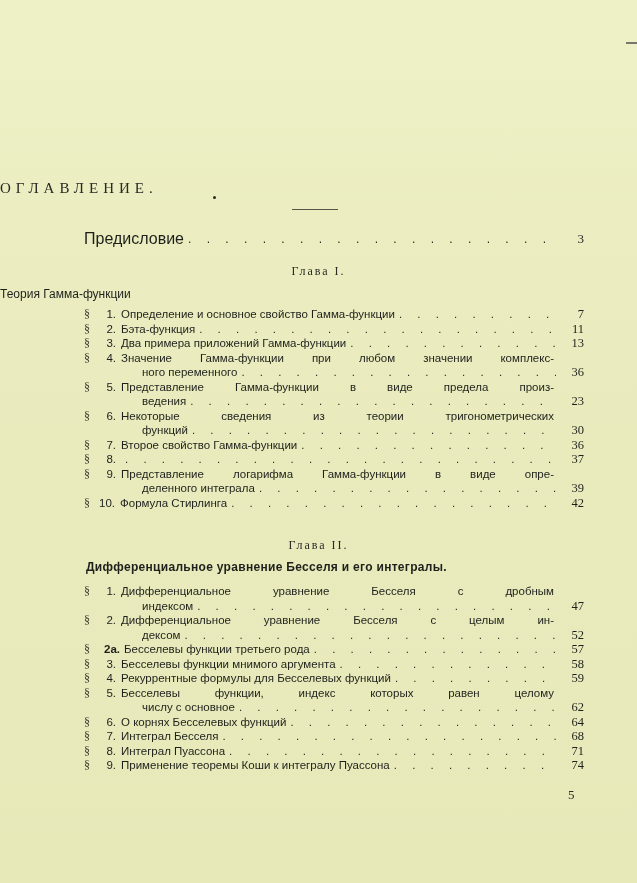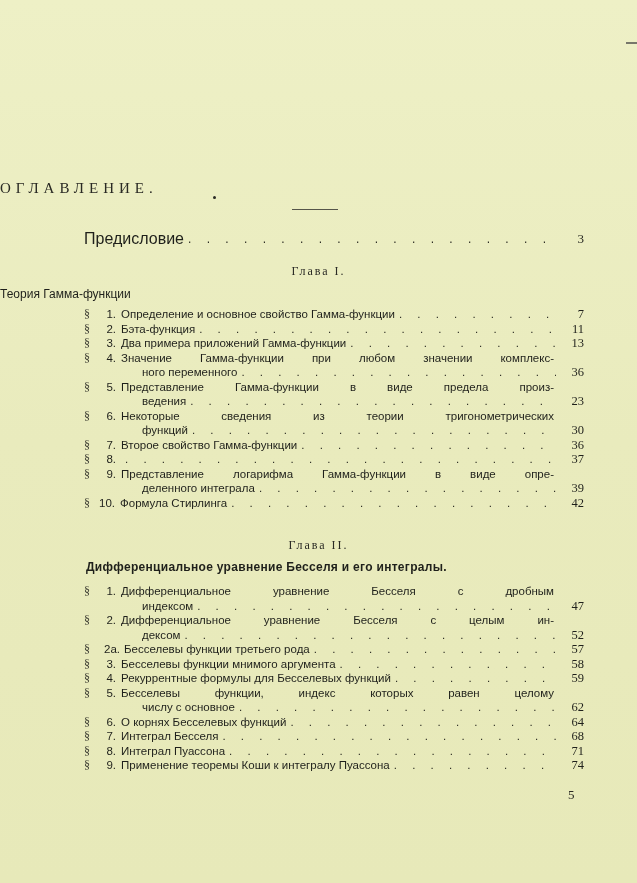--- a/index.html
+++ b/index.html
@@ -278,21 +278,21 @@
       <span class="text justify">Дифференциальное уравнение Бесселя с целым ин-</span>
     </div>
     <div class="row cont">
       <span class="text">дексом</span>
       <span class="dots">. . . . . . . . . . . . . . . . . . . . . . . . . . . . . . . . . . . . . . . . . . . . . . . . . . . . . . .</span>
       <span class="num">52</span>
     </div>
 
     <div class="row">
       <span class="sec">§</span>
-      <span class="no" style="width:22px;margin-right:4px;">2а.</span>
+      <span class="no" style="width:22px;margin-right:4px;font-weight:bold;">2а.</span>
       <span class="text">Бесселевы функции третьего рода</span>
       <span class="dots">. . . . . . . . . . . . . . . . . . . . . . . . . . . . . . . . . . . . . . . . . . . . . . . . . . . . . . .</span>
       <span class="num">57</span>
     </div>
 
     <div class="row">
       <span class="sec">§</span>
       <span class="no">3.</span>
       <span class="text">Бесселевы функции мнимого аргумента</span>
       <span class="dots">. . . . . . . . . . . . . . . . . . . . . . . . . . . . . . . . . . . . . . . . . . . . . . . . . . . . . . .</span>

